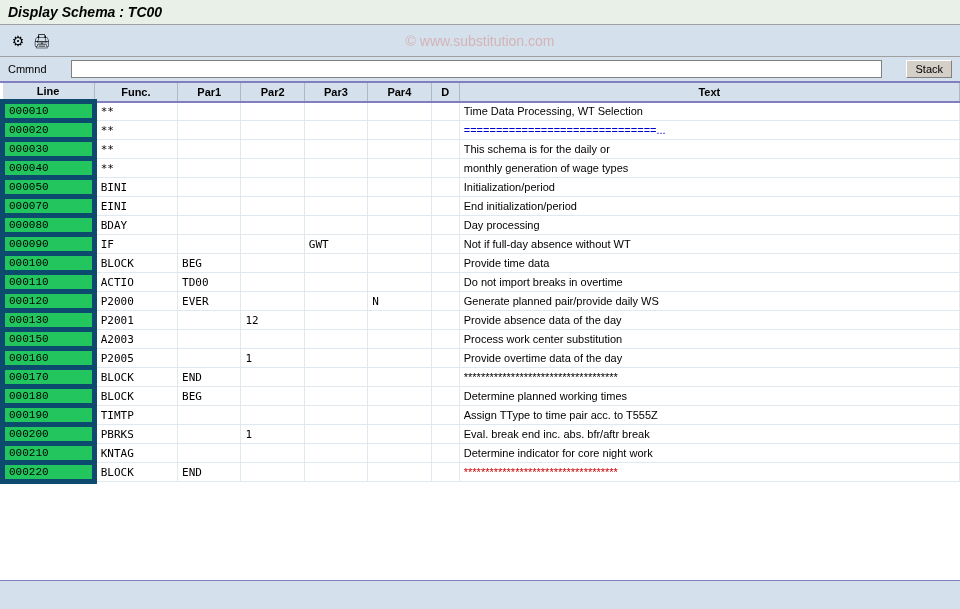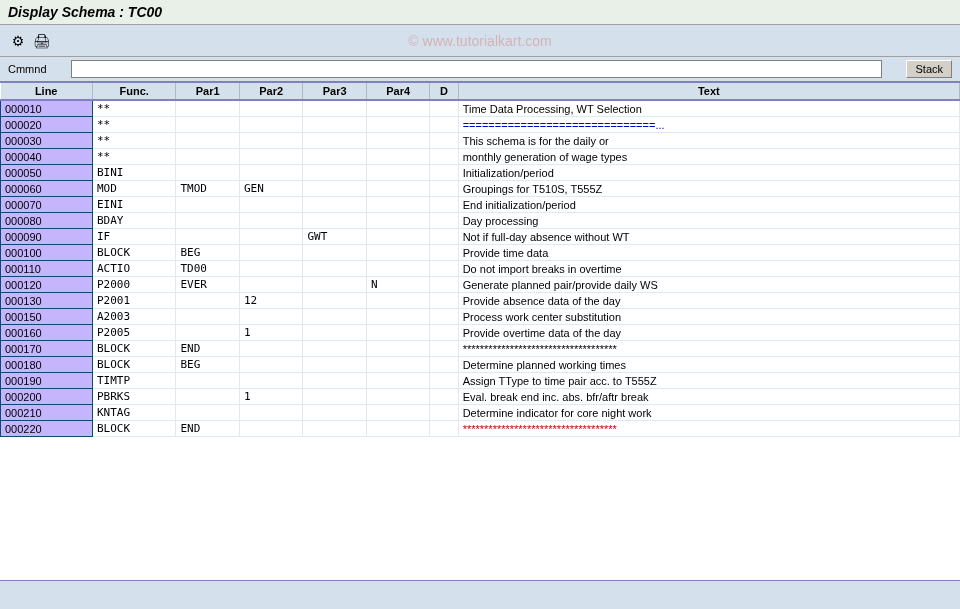--- a/index.html
+++ b/index.html
@@ -122,25 +122,25 @@
     tbody tr {
       border-bottom: 1px solid #e0e8f0;
     }
     tbody td {
       padding: 1px 4px;
       border-right: 1px solid #e0e8f0;
       white-space: nowrap;
       height: 16px;
     }
     .line-cell {
-      border: 1px solid #0c4a6e;
-      font-family: Liberation Sans, sans-serif;
+      border: 5px solid #0c4a6e;
+      font-family: Liberation Mono, monospace;
       font-size: 11px;
       min-width: 55px;
-      background: #c4b5fd;
+      background: #22c55e;
     }
     .func-cell {
       font-weight: normal;
       min-width: 50px;
       font-family: monospace;
     }
     .par-cell {
       min-width: 38px;
       font-family: monospace;
     }
@@ -173,21 +173,21 @@
 
 <div class="title-bar">
   <span class="title-bar-text">Display Schema : TC00</span>
 </div>
 
 <div class="toolbar">
   <div class="toolbar-icons">
     <span class="toolbar-icon" title="Settings">⚙</span>
     <span class="toolbar-icon" title="Print">🖨</span>
   </div>
-  <span class="toolbar-watermark">© www.tutorialkart.com</span>
+  <span class="toolbar-watermark">© www.substitution.com</span>
 </div>
 
 <div class="command-bar">
   <span class="command-label">Cmmnd</span>
   <input class="command-input" type="text" style="">
   <button class="stack-button">Stack</button>
 </div>
 
 <div class="table-container">
   <table>
@@ -248,30 +248,20 @@
           <td class="line-cell">000050</td>
           <td class="func-cell">BINI</td>
           <td class="par-cell"></td>
           <td class="par-cell"></td>
           <td class="par-cell"></td>
           <td class="par-cell"></td>
           <td class="d-cell"></td>
           <td class="text-cell ">Initialization/period</td>
         </tr>
         <tr>
-          <td class="line-cell">000060</td>
-          <td class="func-cell">MOD</td>
-          <td class="par-cell">TMOD</td>
-          <td class="par-cell">GEN</td>
-          <td class="par-cell"></td>
-          <td class="par-cell"></td>
-          <td class="d-cell"></td>
-          <td class="text-cell ">Groupings for T510S, T555Z</td>
-        </tr>
-        <tr>
           <td class="line-cell">000070</td>
           <td class="func-cell">EINI</td>
           <td class="par-cell"></td>
           <td class="par-cell"></td>
           <td class="par-cell"></td>
           <td class="par-cell"></td>
           <td class="d-cell"></td>
           <td class="text-cell ">End initialization/period</td>
         </tr>
         <tr>

